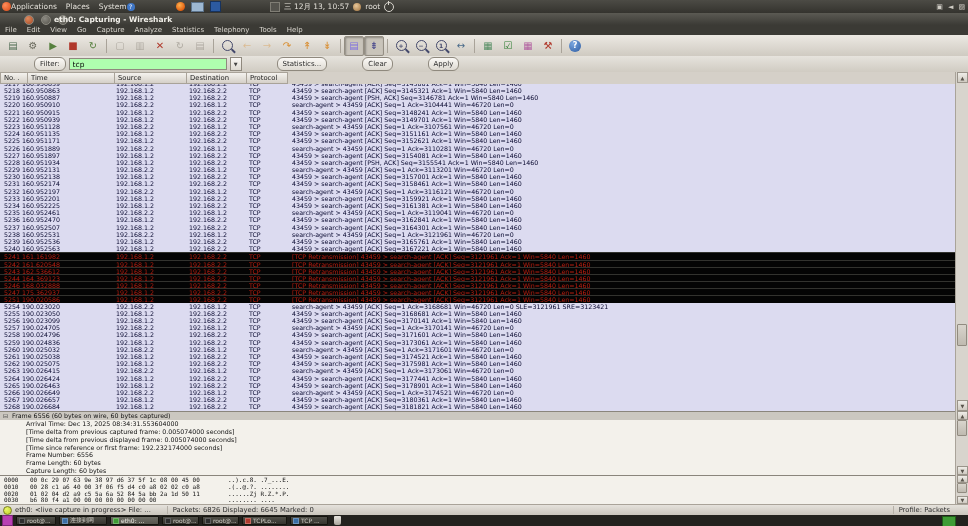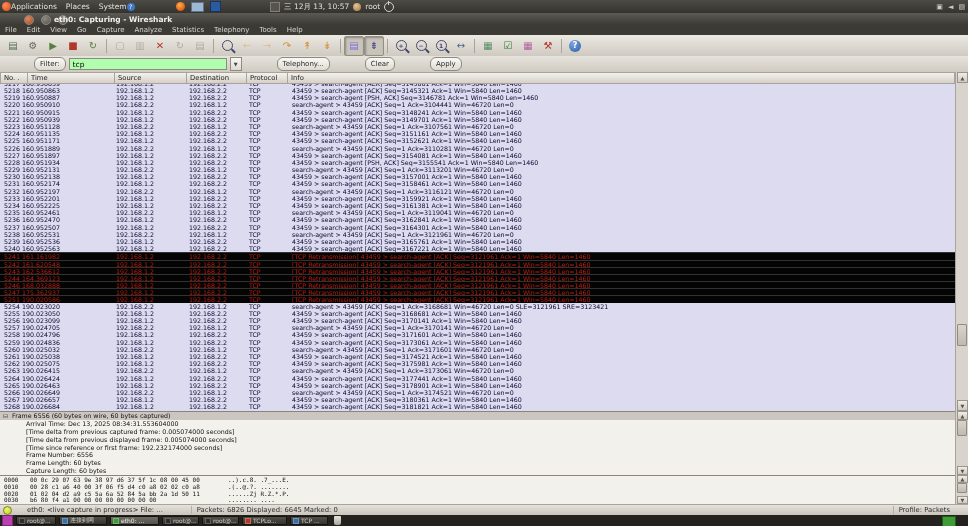--- a/index.html
+++ b/index.html
@@ -62,21 +62,21 @@
   .detail{position:absolute;top:411px;left:0;right:13px;height:64px;background:#f3f1eb;border-top:1px solid #8a857c;box-sizing:border-box;overflow:hidden;font-size:6.3px;color:#111;}
   .drow{position:relative;height:7.9px;line-height:7.9px;white-space:nowrap;}
   .drow.sel{background:#cbc7c0;}
   .dexp{position:absolute;left:3px;top:0;font-size:6px;color:#444;}
   
   .hexpane{position:absolute;top:475px;left:0;right:13px;height:29px;background:#f3f1eb;border-top:1px solid #8a857c;box-sizing:border-box;font-family:"DejaVu Sans Mono",monospace;font-size:6px;color:#111;overflow:hidden;padding-top:1px;}
   .xrow{position:relative;height:6.8px;line-height:6.8px;white-space:nowrap;}
   .xrow span{position:absolute;top:0;}
   .x-off{left:4px;} .x-hex{left:30px;} .x-ascii{left:228px;}
   
-  .statusbar{position:absolute;top:504px;left:0;right:0;height:11px;background:linear-gradient(#e5e2dc,#cac5bc);border-top:1px solid #a9a399;box-sizing:border-box;display:flex;align-items:center;font-size:6.8px;color:#2e2e2e;gap:12px;}
+  .statusbar{position:absolute;top:504px;left:0;right:0;height:11px;background:linear-gradient(#e5e2dc,#cac5bc);border-top:1px solid #a9a399;box-sizing:border-box;display:flex;align-items:center;font-size:6.8px;color:#2e2e2e;}
   .sdot{width:7px;height:7px;border-radius:50%;background:radial-gradient(circle at 35% 30%,#eaf76a,#c0cf26);border:1px solid #7a7f1f;margin:0 3px 0 3px;flex:0 0 7px;}
   .sb-counts{margin-left:16px;border-left:1px solid #b5b0a7;padding-left:5px;}
   .sb-profile{margin-left:auto;margin-right:18px;border-left:1px solid #b5b0a7;padding-left:5px;}
   
   .taskbar{position:absolute;top:515px;left:0;right:0;height:11px;background:#23221e;display:flex;align-items:center;gap:3px;padding-left:2px;}
   .showdesk{width:9px;height:9px;background:#b93fb3;border:1px solid #7e2779;flex:0 0 9px;}
   .task{height:9px;box-sizing:border-box;background:linear-gradient(#504f48,#35342e);border:1px solid #15140e;color:#cfccc4;font-size:6px;display:flex;align-items:center;gap:2px;padding:0 2px;border-radius:1px;overflow:hidden;white-space:nowrap;}
   .task.active{background:linear-gradient(#6e6d65,#55544c);color:#f3f1ea;}
   .ticon{width:6px;height:6px;flex:0 0 6px;border:1px solid rgba(255,255,255,.25);box-sizing:border-box;}
   .cupico{width:7px;height:9px;background:linear-gradient(#e8e5df,#a9a49b);border-radius:1px 1px 2px 2px;margin-left:3px;}
@@ -225,32 +225,31 @@
       <span class="tsep"></span>
       <span class="tbtn">
         <span class="helpico">?</span>
       </span>
     </div>
 
   <div class="filterbar">
     <span class="gbtn">Filter:</span>
     <input class="finput" value="tcp" style="">
     <span class="fdrop">▼</span>
-    <span class="gbtn">Telephony...</span>
+    <span class="gbtn">Statistics...</span>
     <span class="gbtn">Clear</span>
     <span class="gbtn">Apply</span>
   </div>
 
   <div class="pkthead" id="pkt-header">
       <div class="hcell" style="left: 0px; width: 28px;">No. .</div>
       <div class="hcell" style="left: 28px; width: 87px;">Time</div>
       <div class="hcell" style="left: 115px; width: 72px;">Source</div>
       <div class="hcell" style="left: 187px; width: 60px; text-align: right;">Destination</div>
       <div class="hcell" style="left: 247px; width: 41px;">Protocol</div>
-      <div class="hcell" style="left: 288px; width: 667px;">Info</div>
     </div>
 
   <div class="pktlist" id="pkt-list">
       <div class="prow partial">
         <span class="c0">5217</span>
         <span class="c1">160.950839</span>
         <span class="c2">192.168.1.2</span>
         <span class="c3">192.168.2.2</span>
         <span class="c4">TCP</span>
         <span class="c5">43459 &gt; search-agent [ACK] Seq=3143861 Ack=1 Win=5840 Len=1460</span>

